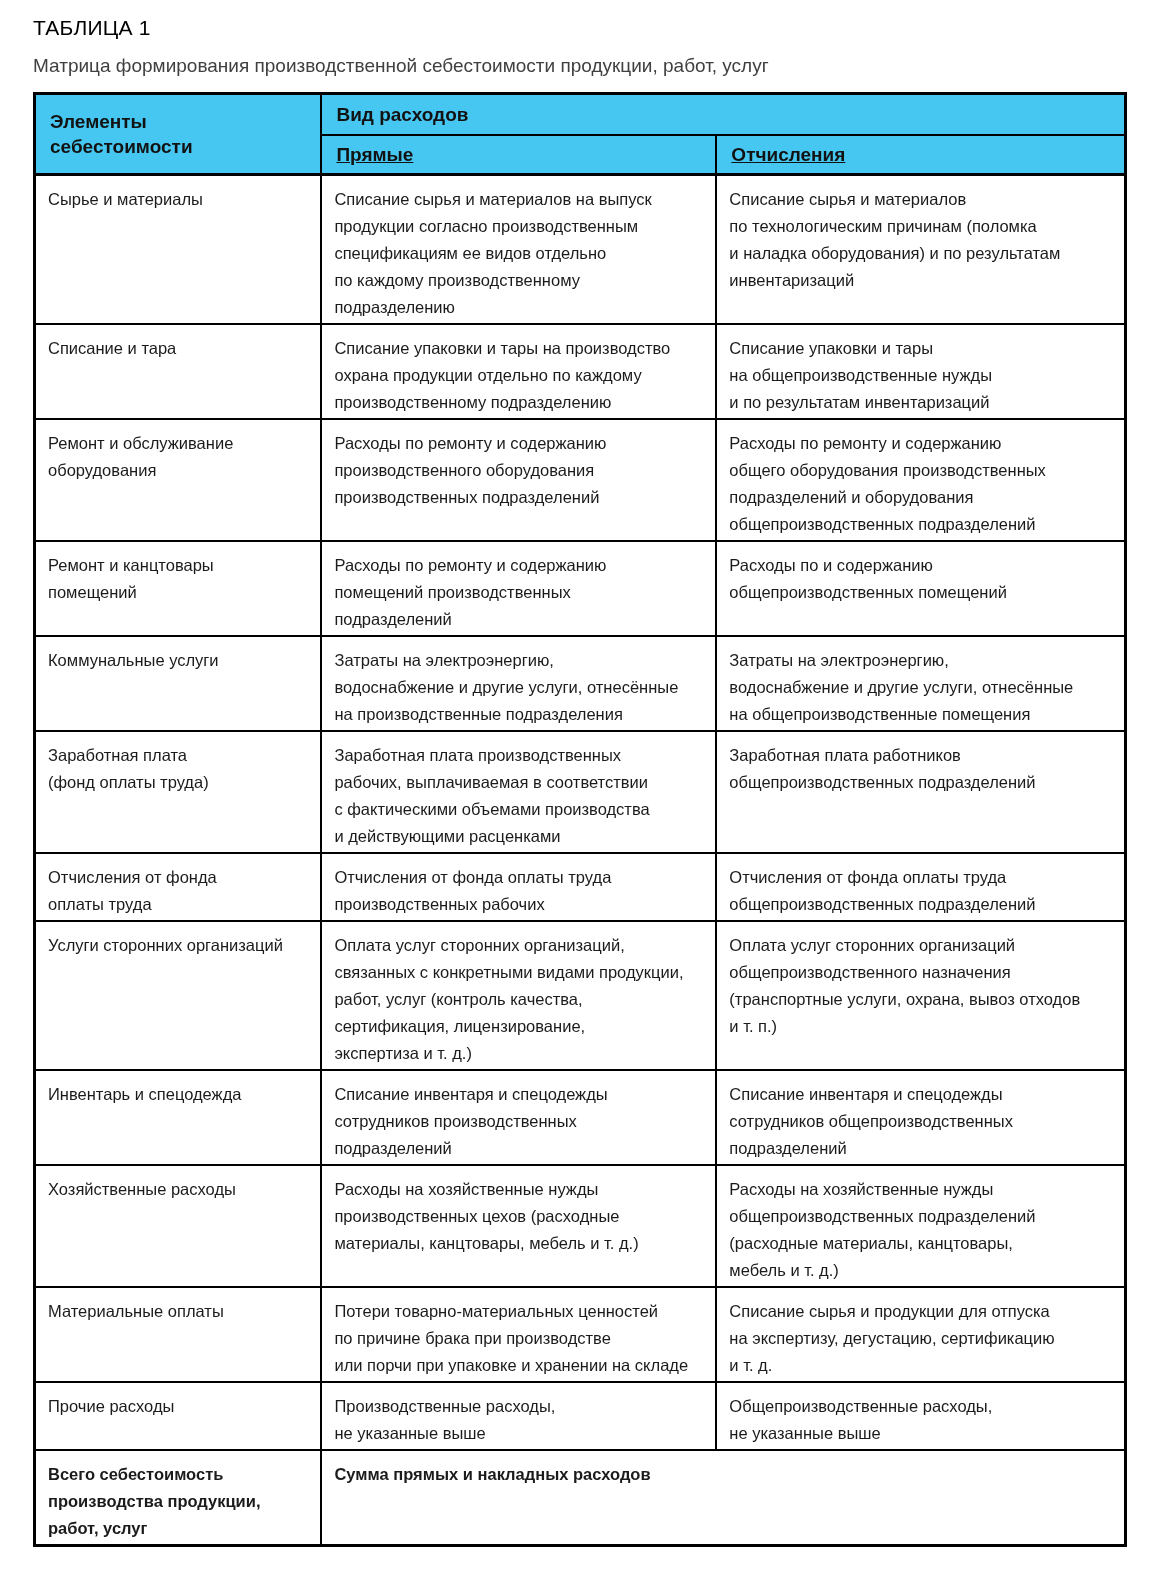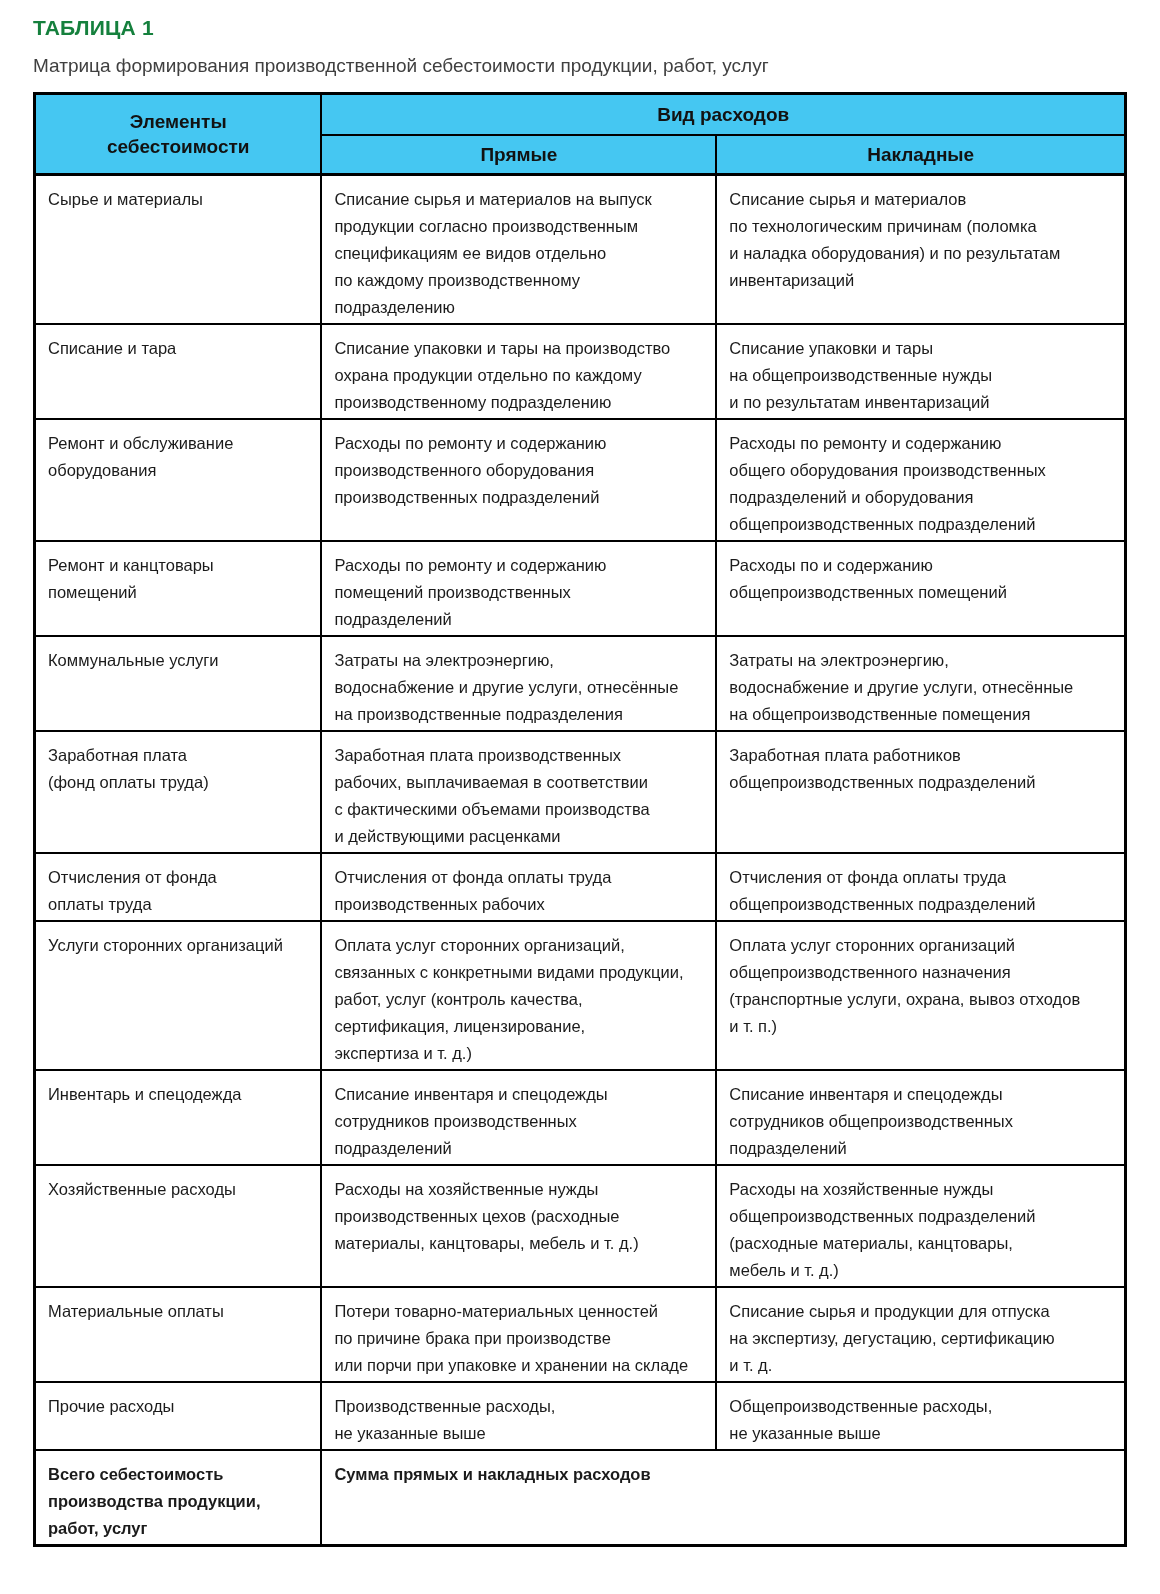--- a/index.html
+++ b/index.html
@@ -17,22 +17,22 @@
     width: 1160px;
     min-height: 1594px;
     font-family: "Liberation Sans", sans-serif;
     color: var(--text-color);
   }
   .wrap {
     padding: 16px 33px 0 33px;
   }
   .title {
     font-size: 21px;
-    font-weight: bold;
-    color: #15803d;
+    font-weight: normal;
+    color: #000000;
     letter-spacing: 0.2px;
   }
   .subtitle {
     font-size: 19px;
     margin-top: 15px;
     color: #404040;
   }
   table.cost-matrix {
     border-collapse: collapse;
     width: 100%;
@@ -46,30 +46,29 @@
     vertical-align: top;
     text-align: left;
     padding: 10px 12px 2px 12px;
     font-size: 16.5px;
     line-height: 27px;
     white-space: pre-line;
     overflow-wrap: break-word;
   }
   .cost-matrix thead th {
     background: var(--header-bg);
-    text-align: center;
     vertical-align: middle;
     font-weight: bold;
     font-size: 19px;
     line-height: 25px;
-    padding: 6px 20px;
+    padding: 6px 14px;
     color: #121212;
   }
   .cost-matrix thead tr.group-row th { height: 41px; }
-  .cost-matrix thead tr.sub-row th { height: 27px; }
+  .cost-matrix thead tr.sub-row th { height: 27px; text-decoration: underline; }
   .cost-matrix thead { border-bottom: 3px solid var(--border-color); }
   .cost-matrix tfoot td {
     font-weight: bold;
   }
 </style>
 </head>
 <body>
 
 <div class="wrap">
   <div class="title">ТАБЛИЦА 1</div>
@@ -82,21 +81,21 @@
       <col style="width:37.5%">
     </colgroup>
     <thead>
       <tr class="group-row">
         <th rowspan="2">Элементы
 себестоимости</th>
         <th colspan="2">Вид расходов</th>
       </tr>
       <tr class="sub-row">
         <th>Прямые</th>
-        <th>Накладные</th>
+        <th>Отчисления</th>
       </tr>
     </thead>
     <tbody>
   <tr>
     <td>Сырье и материалы</td>
     <td>Списание сырья и материалов на выпуск
 продукции согласно производственным
 спецификациям ее видов отдельно
 по каждому производственному
 подразделению</td>

